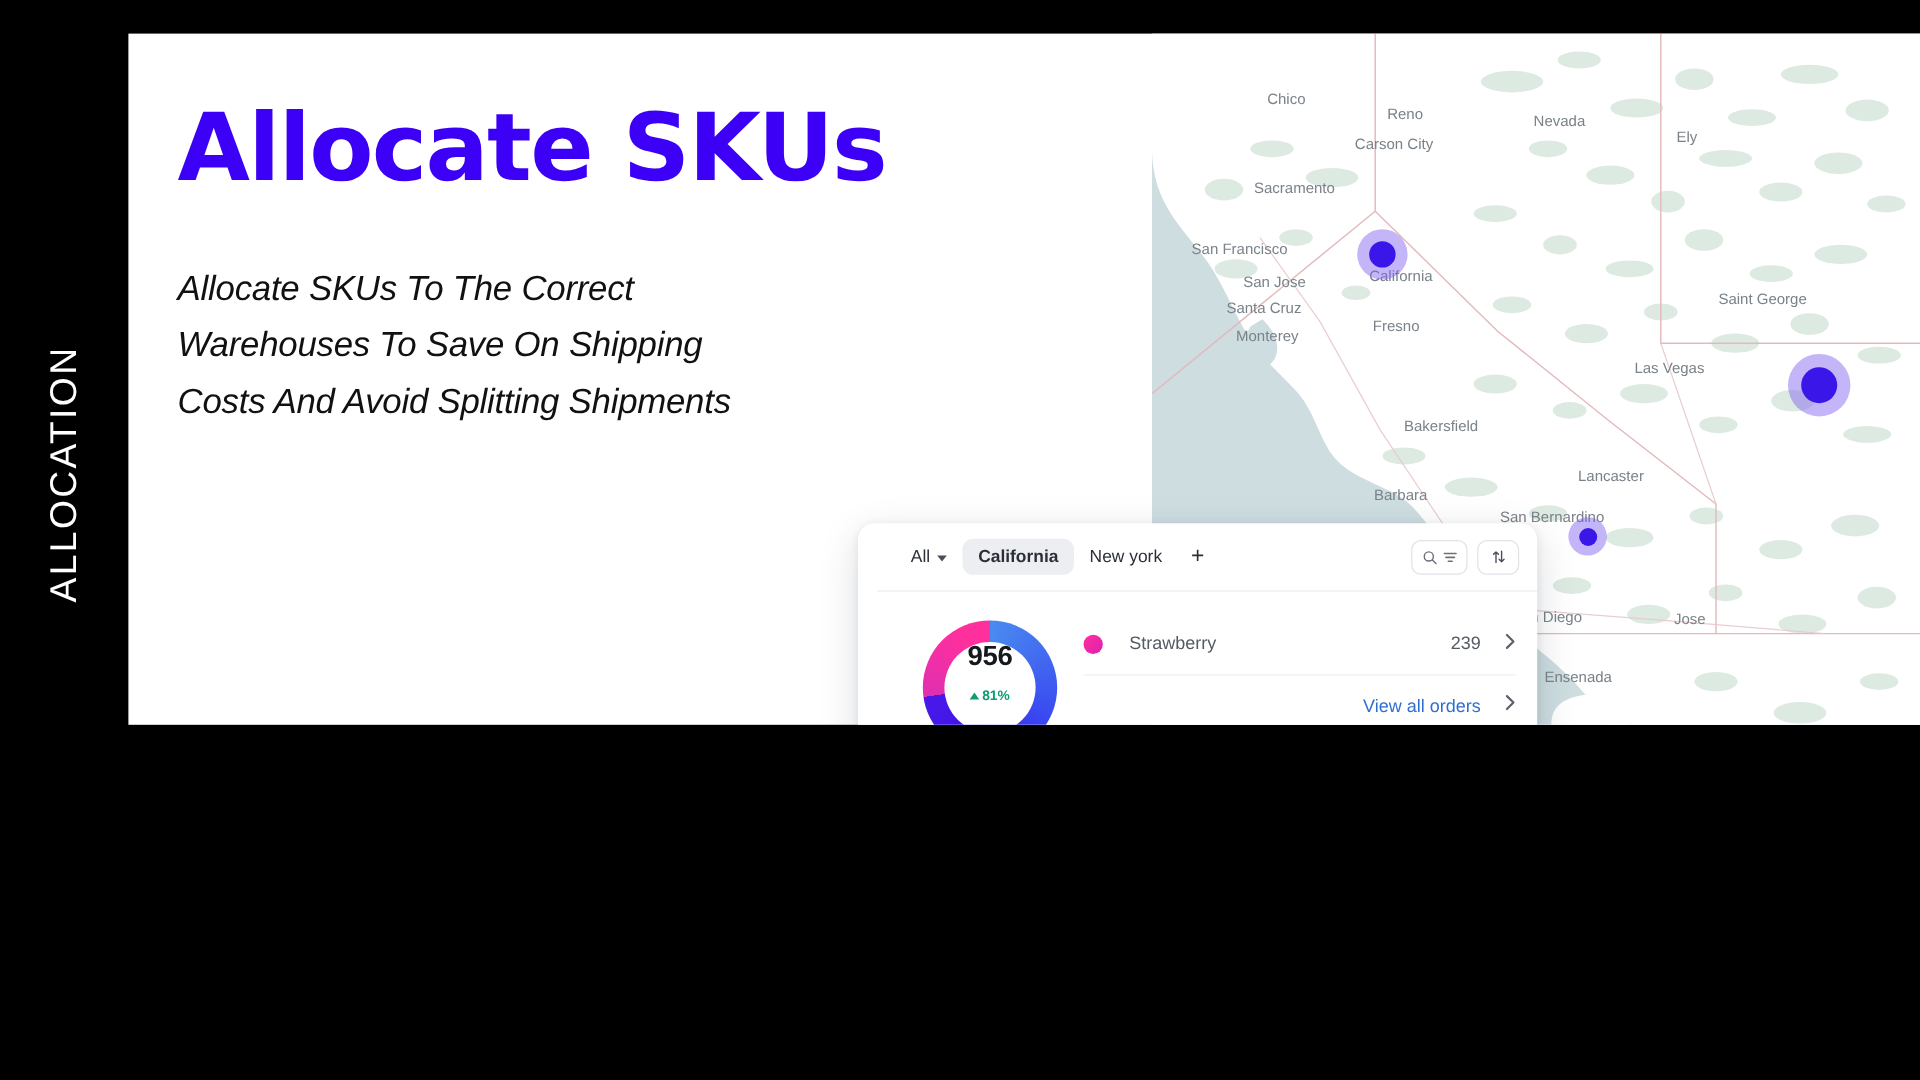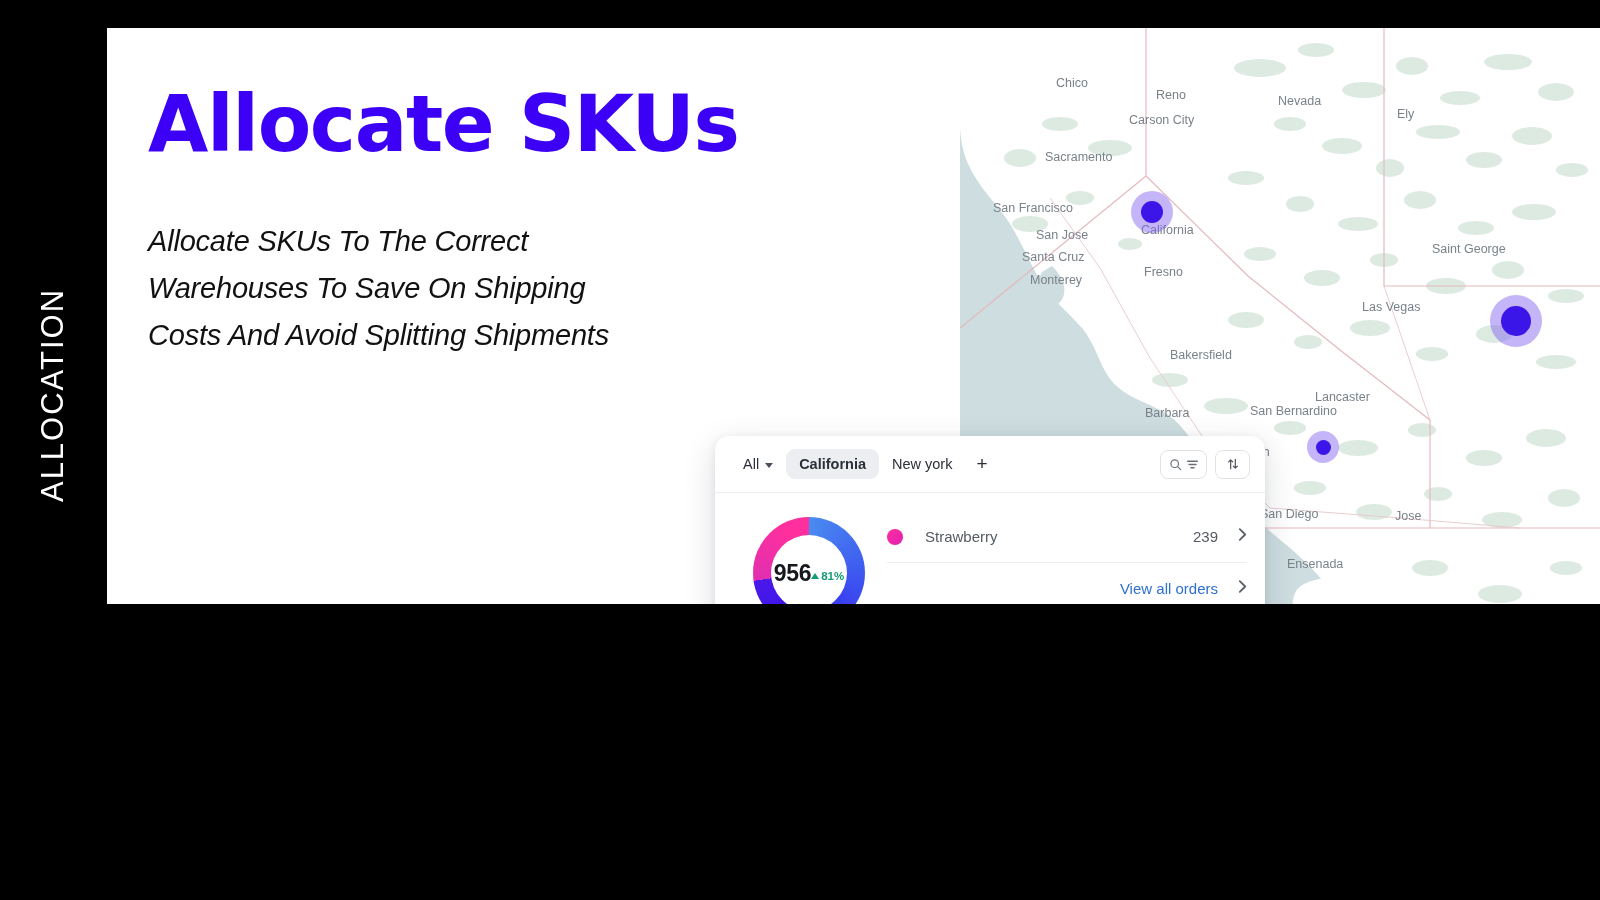--- a/index.html
+++ b/index.html
@@ -61,20 +61,21 @@
   .marker{position:absolute;border-radius:50%;background:rgba(124,92,239,.45);
     display:flex;align-items:center;justify-content:center;}
   .marker i{display:block;border-radius:50%;background:#3b16e8;}
 
   
   .card{
     position:absolute;left:608px;top:408px;width:550px;height:244px;
     background:#fff;border-radius:14px;
     box-shadow:0 10px 34px rgba(16,24,40,.14),0 2px 8px rgba(16,24,40,.08);
     overflow:hidden;
+    padding-left:16px;
   }
   .card-head{
     position:relative;height:57px;border-bottom:1px solid #ededf0;
     display:flex;align-items:center;padding:0 15px;box-sizing:border-box;
   }
   .tab{
     font-size:14.5px;color:#2b2f38;padding:7px 13px;border-radius:9px;
     display:flex;align-items:center;gap:6px;white-space:nowrap;
   }
   .tab.active{background:#eceef1;font-weight:600;}
@@ -87,24 +88,24 @@
     display:flex;align-items:center;justify-content:center;background:#fff;
   }
   .icon-btn.wide{width:45px;}
   .icon-btn svg{display:block;}
 
   .card-body{display:flex;padding:16px 18px 0 18px;box-sizing:border-box;}
   .donut-wrap{position:relative;width:112px;height:112px;margin:8px 22px 0 20px;flex:none;}
   .donut{position:absolute;inset:0;border-radius:50%;}
   .donut .hole{
     position:absolute;left:18px;top:18px;right:18px;bottom:18px;background:#fff;border-radius:50%;
-    display:flex;flex-direction:row;align-items:center;justify-content:center;
+    display:flex;flex-direction:column;align-items:center;justify-content:flex-start;
   }
   .donut .val{font-size:23px;font-weight:700;color:#15181d;letter-spacing:-.3px;line-height:1;}
-  .donut .delta{font-size:11.5px;color:#0f9d73;font-weight:600;margin-top:5px;display:flex;align-items:center;gap:2px;}
+  .donut .delta{font-size:11.5px;color:#0f9d73;font-weight:600;margin-top:16px;display:flex;align-items:center;gap:2px;}
   .tri-up{width:0;height:0;border-left:4px solid transparent;border-right:4px solid transparent;
     border-bottom:6px solid #0f9d73;display:inline-block;}
 
   .legend{flex:1;padding-top:2px;}
   .legend-row{
     display:flex;align-items:center;height:51px;border-bottom:1px solid #eceef1;
   }
   .dot{width:16px;height:16px;border-radius:50%;flex:none;margin-right:22px;}
   .dot.pink{background:linear-gradient(135deg,#ff2f9e,#e01fb0);}
   .dot.blue{background:linear-gradient(135deg,#4f8ff0,#2d1fe8);}
@@ -247,21 +248,21 @@
         <div class="map-label" style="left:472px;top:214px">Saint George</div>
         <div class="map-label" style="left:76px;top:200px">San Jose</div>
         <div class="map-label" style="left:62px;top:222px">Santa Cruz</div>
         <div class="map-label" style="left:184px;top:237px">Fresno</div>
         <div class="map-label" style="left:70px;top:245px">Monterey</div>
 
         <div class="map-label" style="left:210px;top:320px">Bakersfield</div>
         <div class="map-label" style="left:355px;top:362px">Lancaster</div>
         <div class="map-label" style="left:185px;top:378px">Barbara</div>
         <div class="map-label" style="left:402px;top:272px">Las Vegas</div>
-        <div class="map-label" style="left:290px;top:376px">San Bernardino</div>
+        <div class="map-label" style="left:290px;top:396px">San Bernardino</div>
         <div class="map-label" style="left:243px;top:417px">Long Beach</div>
 
         <div class="map-label" style="left:300px;top:479px">San Diego</div>
         <div class="map-label" style="left:435px;top:481px">Jose</div>
         <div class="map-label" style="left:327px;top:529px">Ensenada</div>
 
       </div>
 
       <div class="marker" style="left:171px;top:163px;width:42px;height:42px">
         <i style="width:22px;height:22px"></i>

